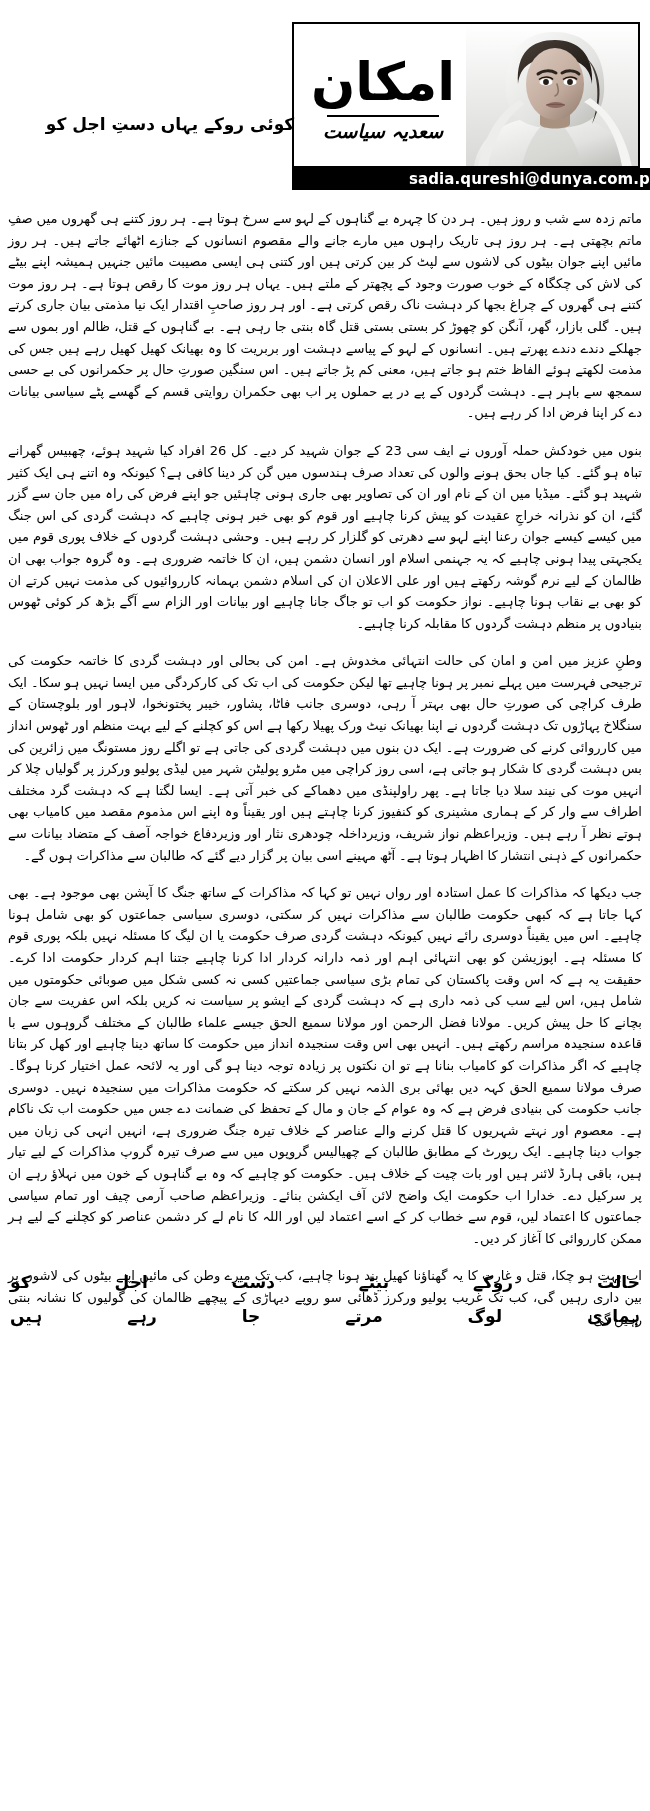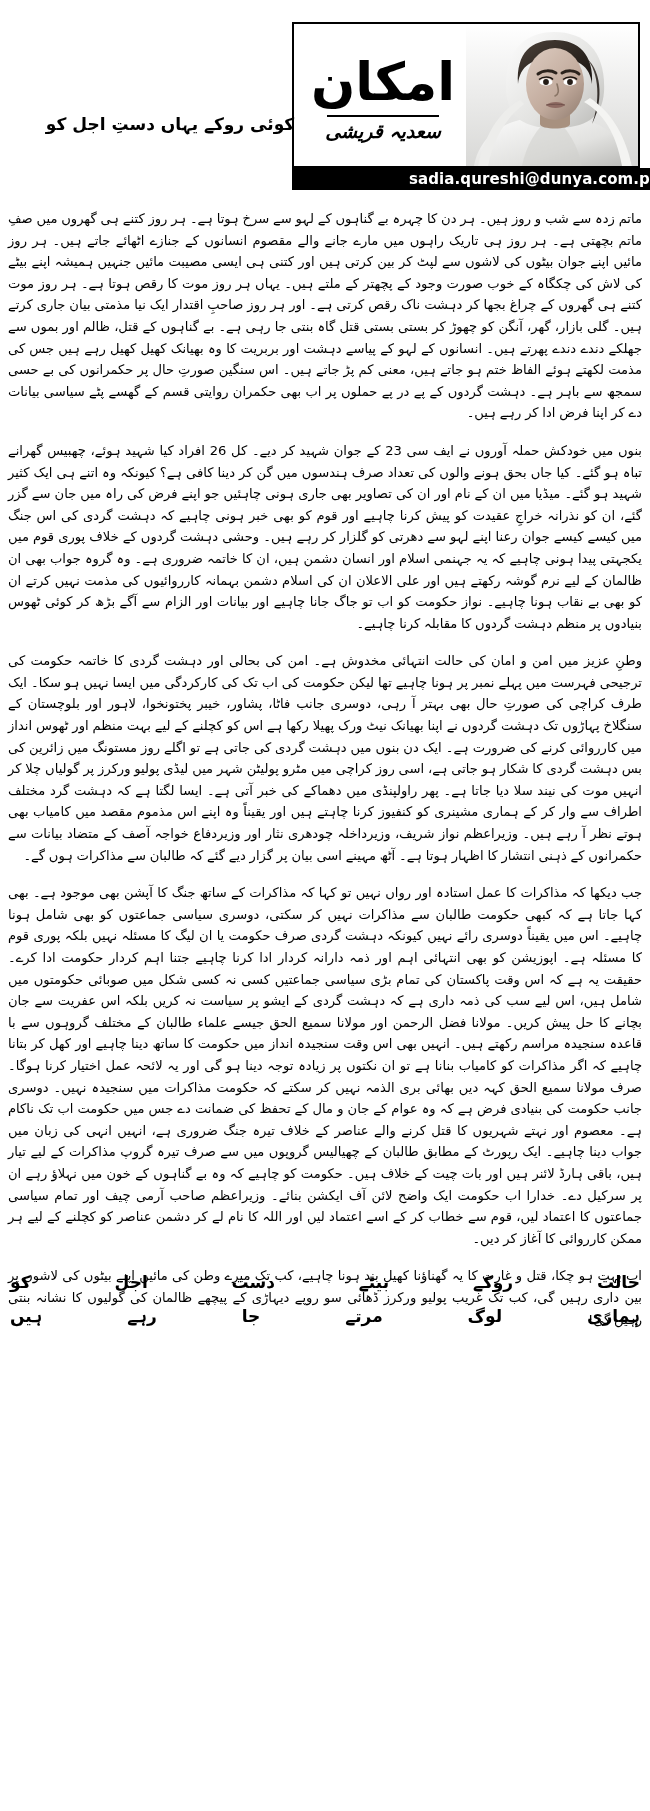--- a/index.html
+++ b/index.html
@@ -173,21 +173,21 @@
 </head>
 <body>
 
 <div class="page-header">
 
   <div class="masthead-box">
 
     <div class="masthead-title-wrap">
       <div class="masthead-title">امکان</div>
       <div class="masthead-rule"></div>
-      <div class="masthead-byline">سعدیہ قریشی</div>
+      <div class="masthead-byline">سعدیہ سیاست</div>
     </div>
 
     <div class="portrait">
       <svg viewBox="0 0 172 142" preserveAspectRatio="xMidYMid slice">
         <defs>
           <linearGradient id="bgG" x1="0" y1="0" x2="0" y2="1">
             <stop offset="0%" stop-color="#ffffff"></stop>
             <stop offset="100%" stop-color="#d8d8d6"></stop>
           </linearGradient>
           <linearGradient id="skinG" x1="0.2" y1="0" x2="1" y2="1">

